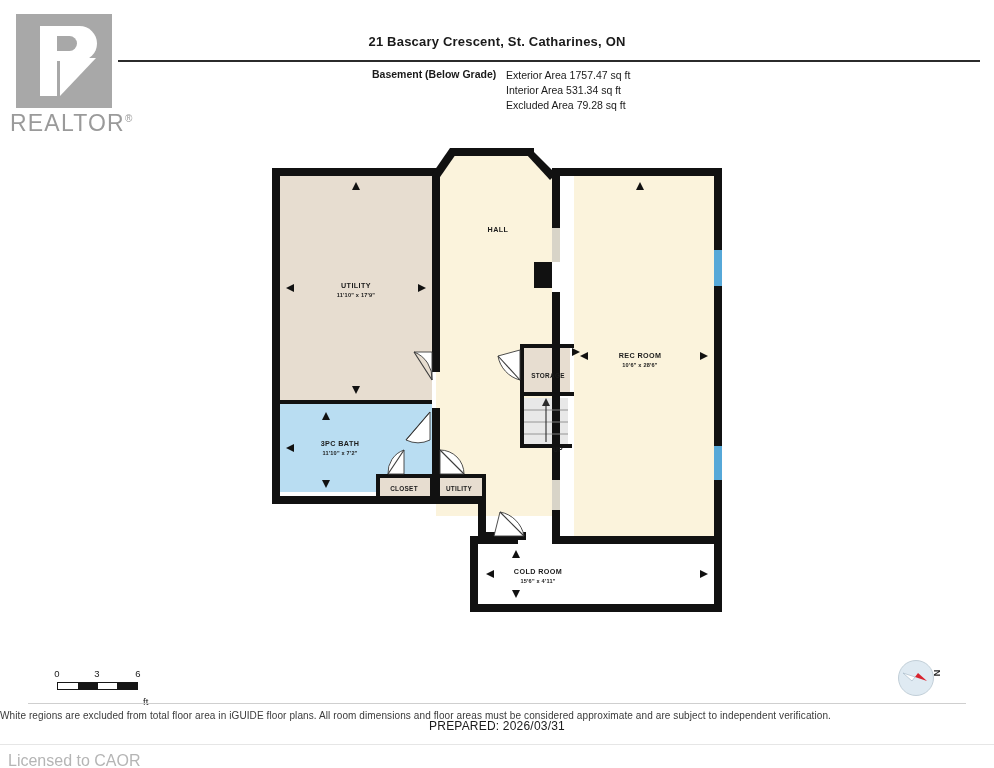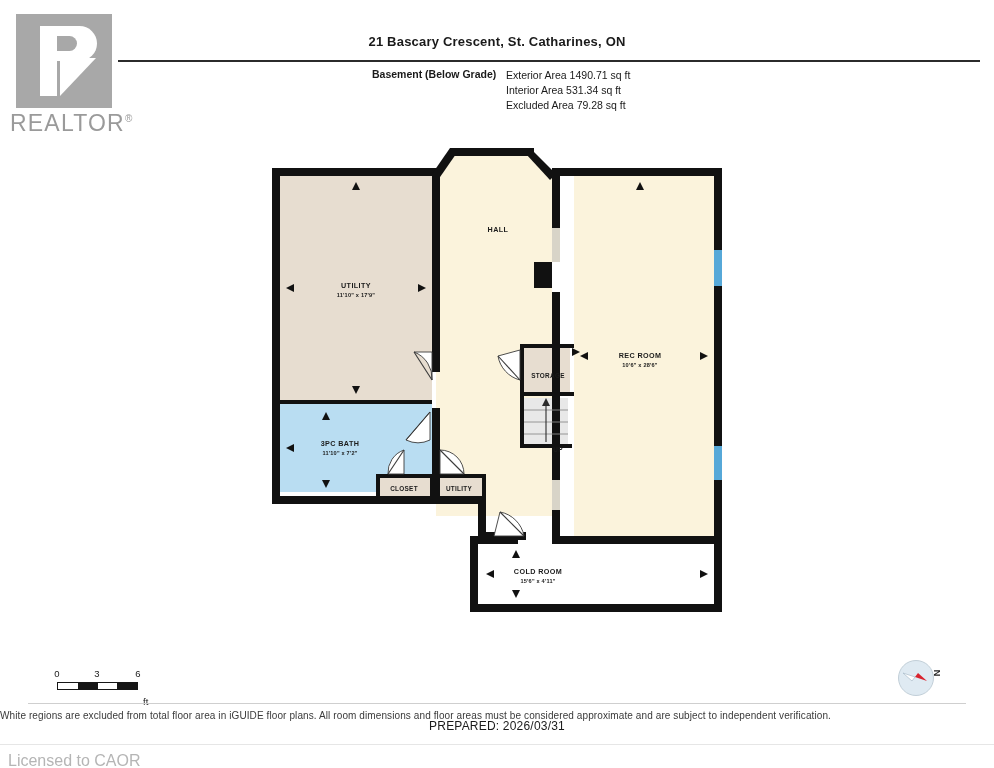--- a/index.html
+++ b/index.html
@@ -246,21 +246,21 @@
     <div class="r-bowl-inner"></div>
     <div class="r-leg"></div>
   </div>
   <div class="logo-word"><span>REALTOR</span><span class="logo-reg">®</span></div>
 </div>
 
 <div id="title-rule"></div>
 <div id="page-title">21 Bascary Crescent, St. Catharines, ON</div>
 <div id="level-label">Basement (Below Grade)</div>
 <div id="area-list">
-  <div>Exterior Area 1490.71 sq ft</div>
+  <div>Exterior Area 1757.47 sq ft</div>
   <div>Interior Area 531.34 sq ft</div>
   <div>Excluded Area 79.28 sq ft</div>
 </div>
 
 <div id="plan">
 <svg viewBox="0 0 994 500" width="994" height="500" xmlns="http://www.w3.org/2000/svg" shape-rendering="geometricPrecision">
 
   <rect x="280" y="36" width="152" height="224" fill="#e7ddd0"></rect>
 
   <rect x="280" y="264" width="152" height="88" fill="#b9ddf2"></rect>

